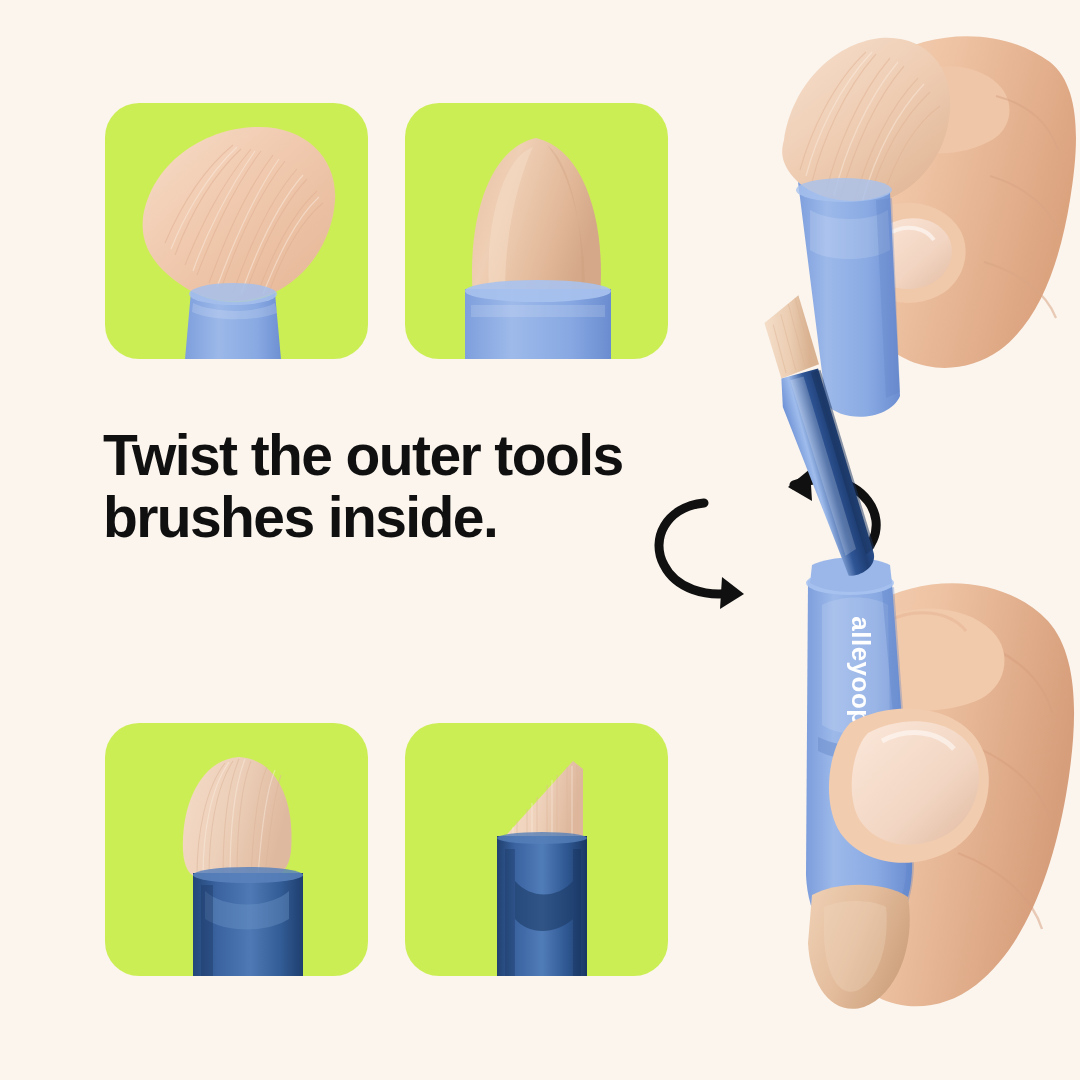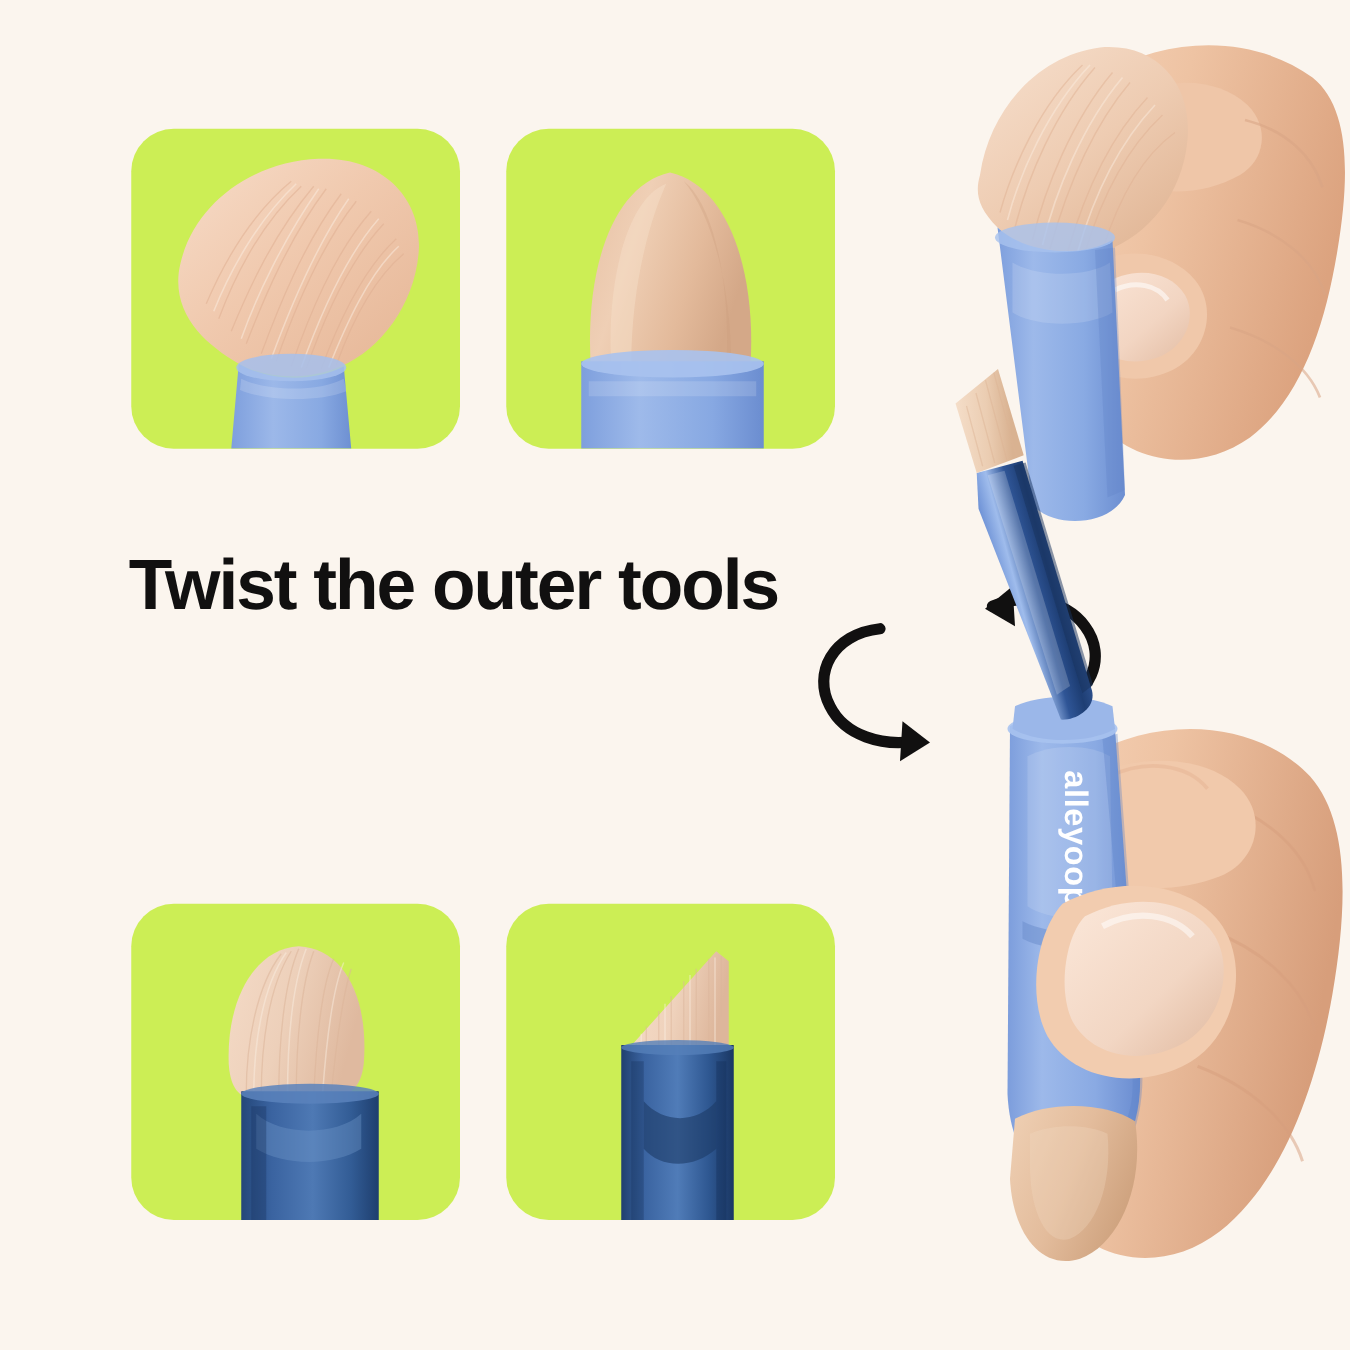--- a/index.html
+++ b/index.html
@@ -21,21 +21,21 @@
     overflow:hidden;
   }
   .tile-tl { left:105px;  top:103px; width:263px; height:256px; }
   .tile-tr { left:405px;  top:103px; width:263px; height:256px; }
   .tile-bl { left:105px;  top:723px; width:263px; height:253px; }
   .tile-br { left:405px;  top:723px; width:263px; height:253px; }
 
   
   .headline {
     position:absolute;
-    left:103px; top:437px;
+    left:103px; top:424px;
     width:580px;
     font-size:57px;
     line-height:62px;
     font-weight:700;
     letter-spacing:-1.6px;
     color:#111010;
   }
   .headline .ln { display:block; white-space:nowrap; }
 
   
@@ -212,20 +212,21 @@
         <ellipse cx="137" cy="115" rx="45" ry="6" fill="#5580B9" opacity=".8"></ellipse>
         <path d="M110 158 C126 176 152 176 168 158 L168 196 C150 212 124 212 110 196 Z" fill="#1C3A66" opacity=".6"></path>
         <path d="M100 126 L110 126 L110 253 L100 253 Z" fill="#18355F" opacity=".35"></path>
         <path d="M168 126 L176 126 L176 253 L168 253 Z" fill="#14305A" opacity=".4"></path>
       </svg>
     </div>
   </div>
 
   <div class="headline" style="color: rgb(17, 16, 16);">
     <span class="ln">Twist the outer tools</span>
+    <span class="ln">brushes inside.</span>
   </div>
 
   <div class="photo" style="left:740px; top:0px;">
     <svg width="340" height="470" viewBox="0 0 340 470">
       <defs>
         <linearGradient id="skinA" x1="0" y1="0" x2="1" y2="0.4">
           <stop offset="0%" stop-color="#F6D3B8"></stop>
           <stop offset="40%" stop-color="#EEC3A3"></stop>
           <stop offset="100%" stop-color="#DCA37F"></stop>
         </linearGradient>

